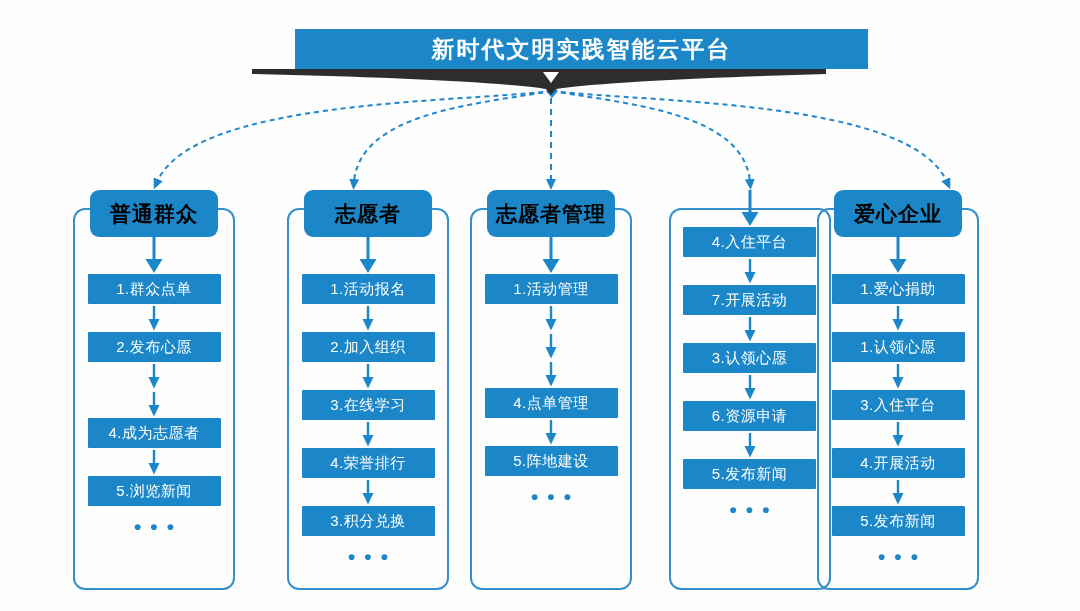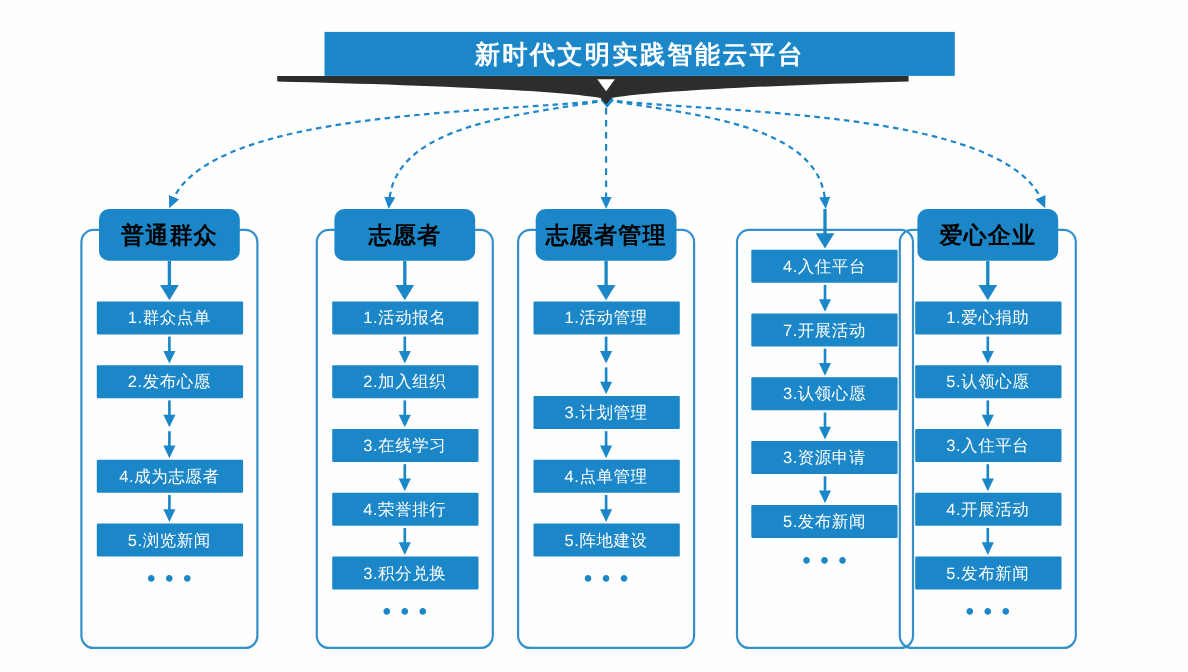--- a/index.html
+++ b/index.html
@@ -171,23 +171,20 @@
         </svg>
       <div class="step">
           <span>1.活动管理</span>
         </div>
       <svg class="arrow" width="16" height="28" viewBox="0 0 16 28">
           <use href="#small-arrow"></use>
         </svg>
       <svg class="arrow" width="16" height="28" viewBox="0 0 16 28">
           <use href="#small-arrow"></use>
         </svg>
-      <div class="step">
-          <span>3.计划管理</span>
-        </div>
       <svg class="arrow" width="16" height="28" viewBox="0 0 16 28">
           <use href="#small-arrow"></use>
         </svg>
       <div class="step">
           <span>4.点单管理</span>
         </div>
       <svg class="arrow" width="16" height="28" viewBox="0 0 16 28">
           <use href="#small-arrow"></use>
         </svg>
       <div class="step">
@@ -215,21 +212,21 @@
       <svg class="arrow" width="16" height="28" viewBox="0 0 16 28">
           <use href="#small-arrow"></use>
         </svg>
       <div class="step">
           <span>3.认领心愿</span>
         </div>
       <svg class="arrow" width="16" height="28" viewBox="0 0 16 28">
           <use href="#small-arrow"></use>
         </svg>
       <div class="step">
-          <span>3.资源申请</span>
+          <span>6.资源申请</span>
         </div>
       <svg class="arrow" width="16" height="28" viewBox="0 0 16 28">
           <use href="#small-arrow"></use>
         </svg>
       <div class="step">
           <span>5.发布新闻</span>
         </div>
       <div class="more">•••</div>
     </div>
   </section>
@@ -243,21 +240,21 @@
       <svg class="arrow" width="18" height="37" viewBox="0 0 18 37">
           <use href="#big-arrow"></use>
         </svg>
       <div class="step">
           <span>1.爱心捐助</span>
         </div>
       <svg class="arrow" width="16" height="28" viewBox="0 0 16 28">
           <use href="#small-arrow"></use>
         </svg>
       <div class="step">
-          <span>5.认领心愿</span>
+          <span>1.认领心愿</span>
         </div>
       <svg class="arrow" width="16" height="28" viewBox="0 0 16 28">
           <use href="#small-arrow"></use>
         </svg>
       <div class="step">
           <span>3.入住平台</span>
         </div>
       <svg class="arrow" width="16" height="28" viewBox="0 0 16 28">
           <use href="#small-arrow"></use>
         </svg>

